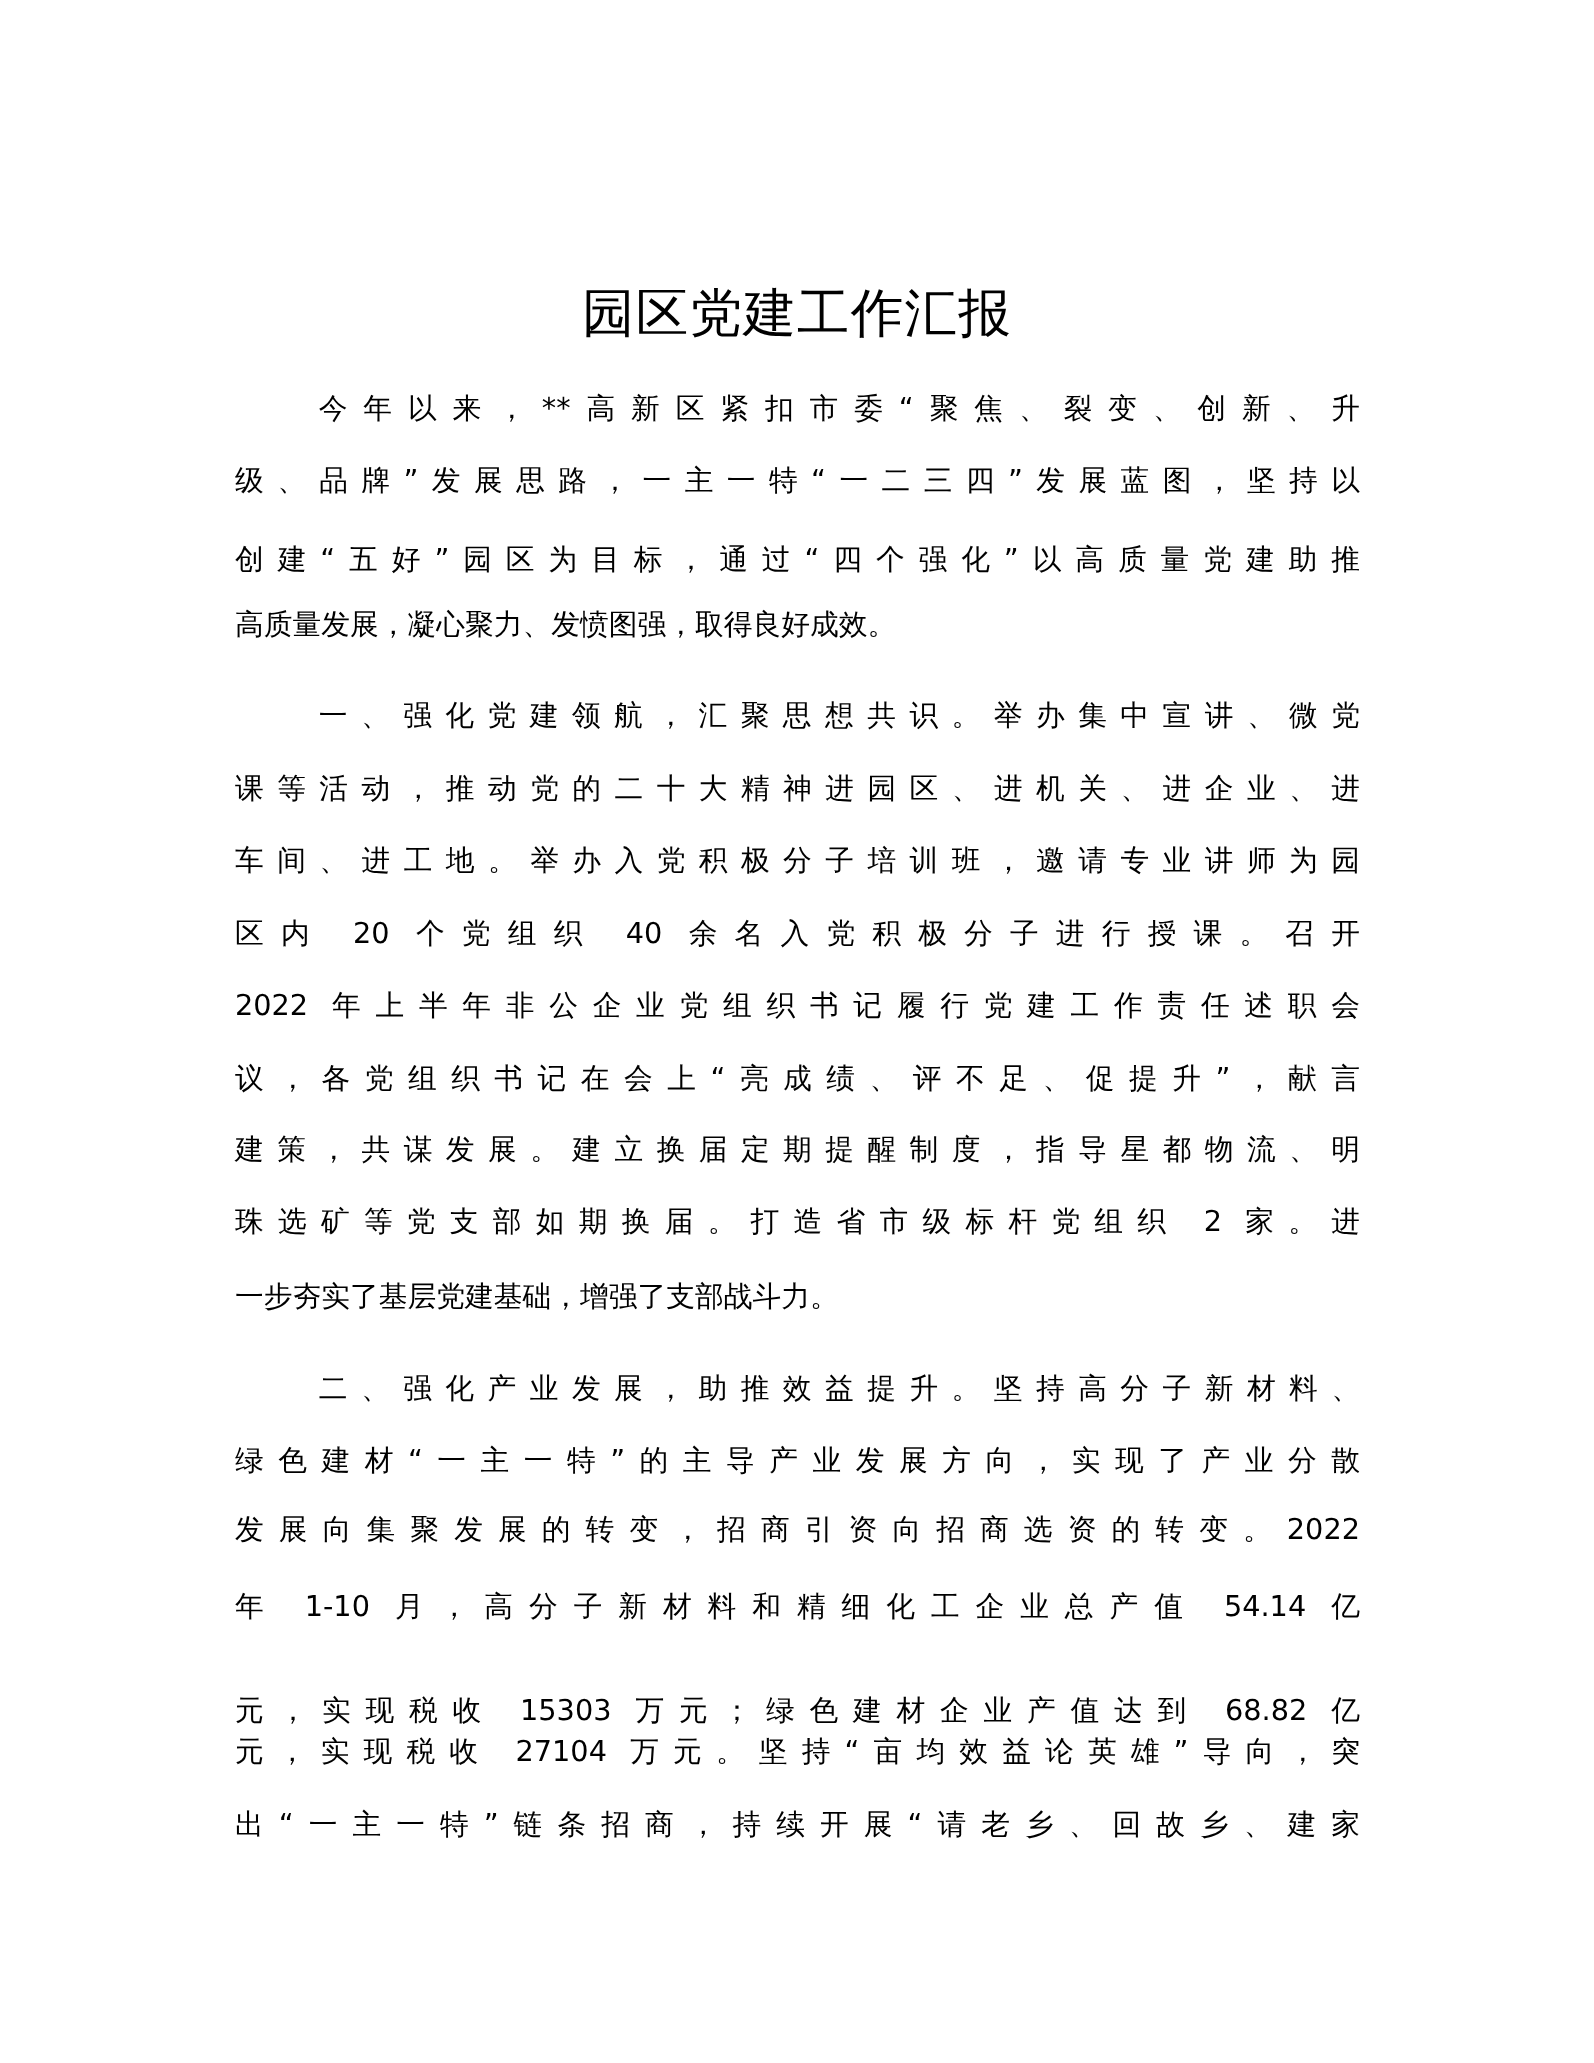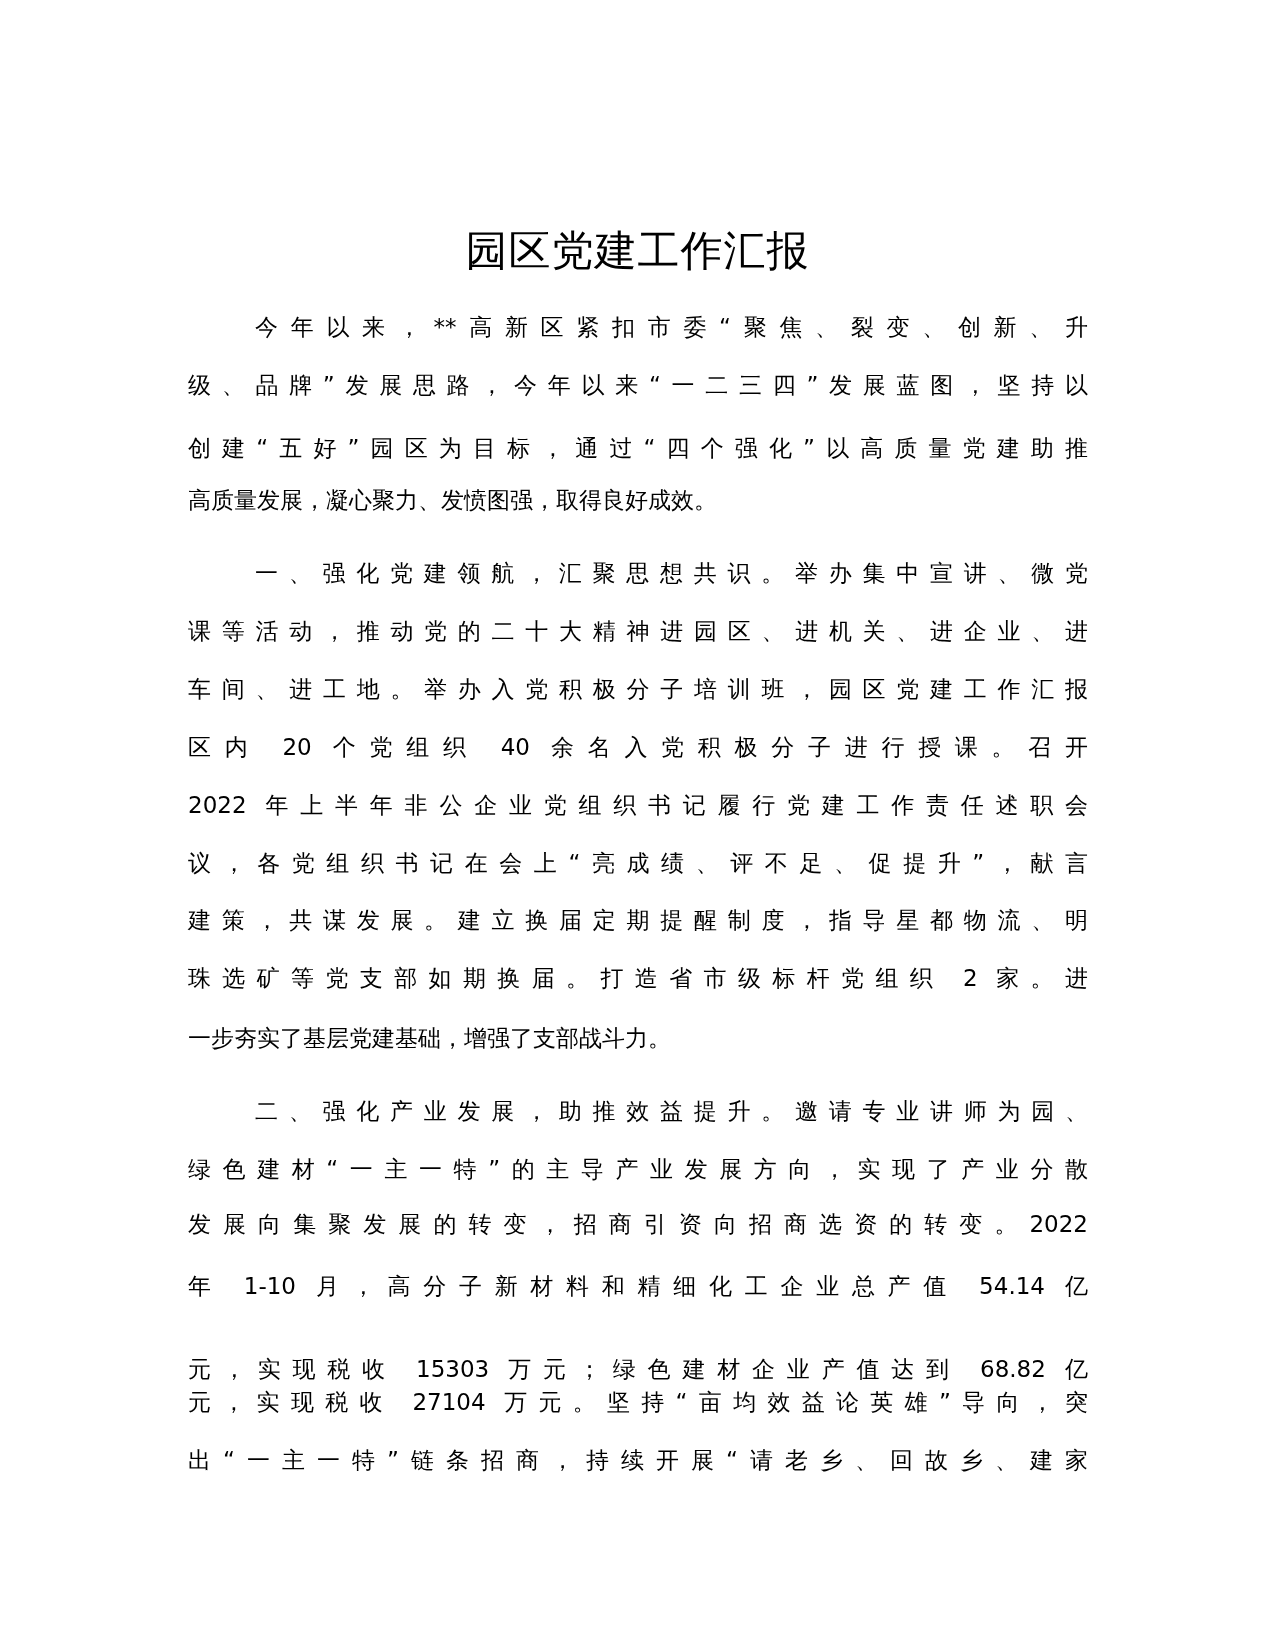--- a/index.html
+++ b/index.html
@@ -14,39 +14,39 @@
   .line.last { text-align-last: left; }
 </style>
 </head>
 <body>
 
 <div class="page">
   <h1 class="title">园区党建工作汇报</h1>
 
   <div>
     <div class="line indent" style="top:307px">今年以来，**高新区紧扣市委“聚焦、裂变、创新、升</div>
-    <div class="line" style="top:365px">级、品牌”发展思路，今年以来“一二三四”发展蓝图，坚持以</div>
+    <div class="line" style="top:365px">级、品牌”发展思路，一主一特“一二三四”发展蓝图，坚持以</div>
     <div class="line" style="top:428px">创建“五好”园区为目标，通过“四个强化”以高质量党建助推</div>
     <div class="line last" style="top:480px">高质量发展，凝心聚力、发愤图强，取得良好成效。</div>
   </div>
 
   <div>
     <div class="line indent" style="top:553px">一、强化党建领航，汇聚思想共识。举办集中宣讲、微党</div>
     <div class="line" style="top:611px">课等活动，推动党的二十大精神进园区、进机关、进企业、进</div>
-    <div class="line" style="top:669px">车间、进工地。举办入党积极分子培训班，园区党建工作汇报</div>
+    <div class="line" style="top:669px">车间、进工地。举办入党积极分子培训班，邀请专业讲师为园</div>
     <div class="line" style="top:727px">区内 20 个党组织 40 余名入党积极分子进行授课。召开</div>
     <div class="line" style="top:785px">2022 年上半年非公企业党组织书记履行党建工作责任述职会</div>
     <div class="line" style="top:843px">议，各党组织书记在会上“亮成绩、评不足、促提升”，献言</div>
     <div class="line" style="top:900px">建策，共谋发展。建立换届定期提醒制度，指导星都物流、明</div>
     <div class="line" style="top:958px">珠选矿等党支部如期换届。打造省市级标杆党组织 2 家。进</div>
     <div class="line last" style="top:1018px">一步夯实了基层党建基础，增强了支部战斗力。</div>
   </div>
 
   <div>
-    <div class="line indent" style="top:1091px">二、强化产业发展，助推效益提升。邀请专业讲师为园、</div>
+    <div class="line indent" style="top:1091px">二、强化产业发展，助推效益提升。坚持高分子新材料、</div>
     <div class="line" style="top:1149px">绿色建材“一主一特”的主导产业发展方向，实现了产业分散</div>
     <div class="line" style="top:1204px">发展向集聚发展的转变，招商引资向招商选资的转变。2022</div>
     <div class="line" style="top:1266px">年 1-10 月，高分子新材料和精细化工企业总产值 54.14 亿</div>
     <div class="line" style="top:1349px">元，实现税收 15303 万元；绿色建材企业产值达到 68.82 亿</div>
     <div class="line" style="top:1382px">元，实现税收 27104 万元。坚持“亩均效益论英雄”导向，突</div>
     <div class="line" style="top:1440px">出“一主一特”链条招商，持续开展“请老乡、回故乡、建家</div>
   </div>
 </div>
 
 </body></html>

